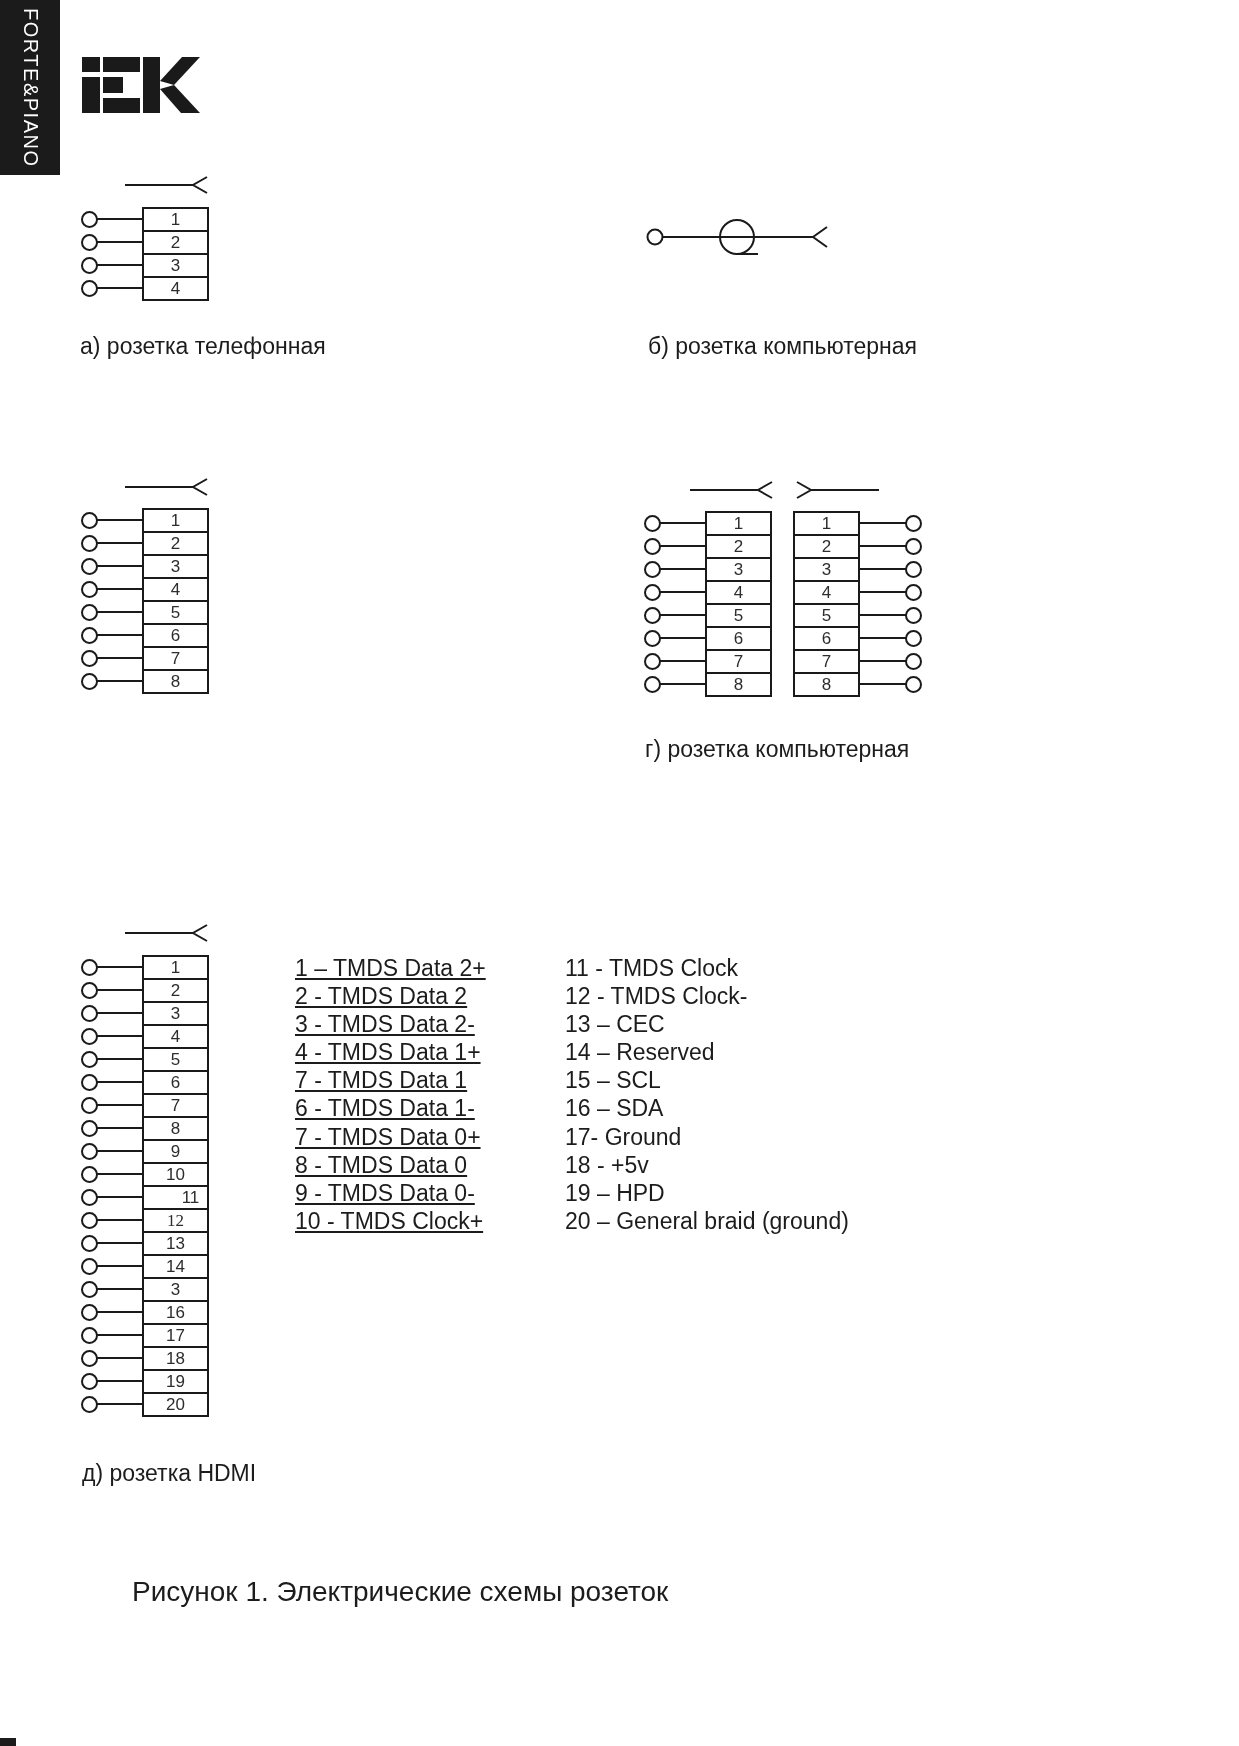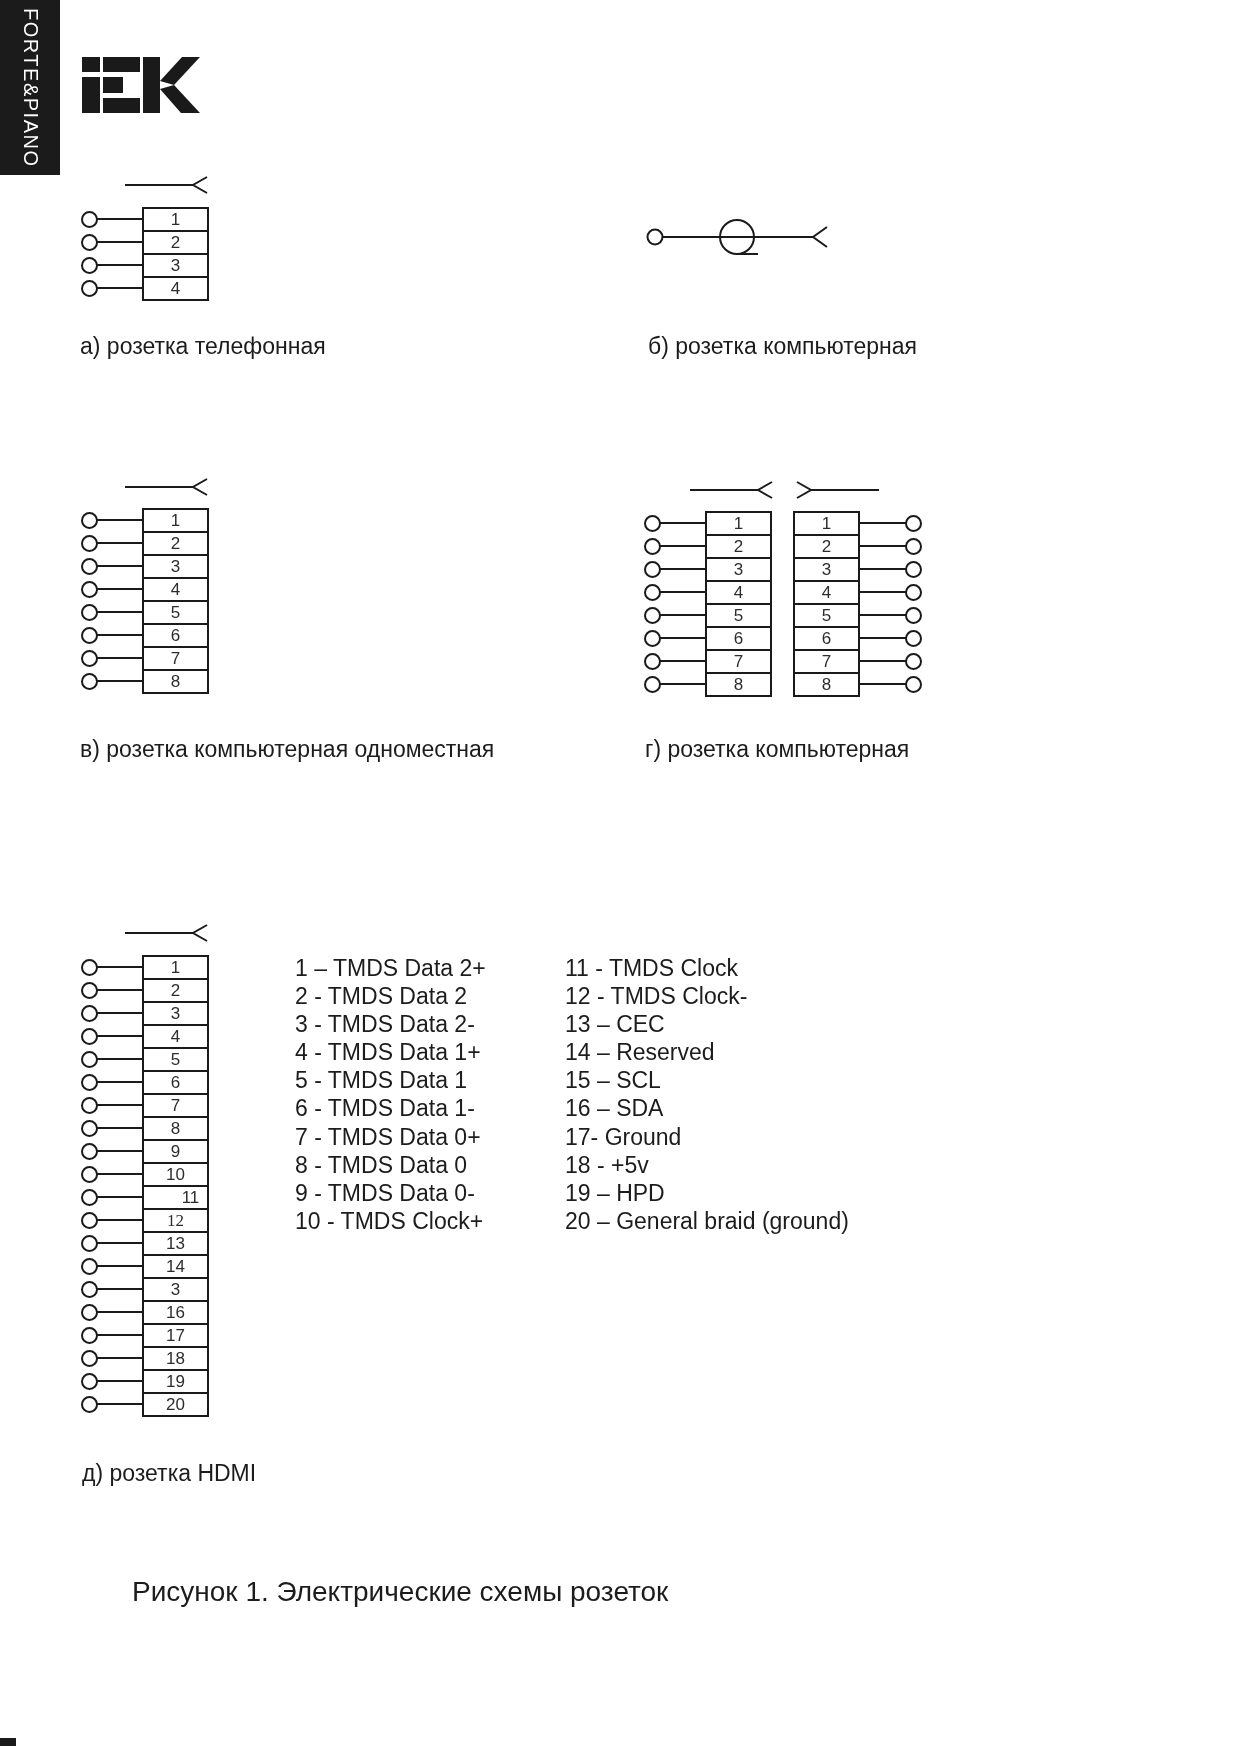--- a/index.html
+++ b/index.html
@@ -118,21 +118,20 @@
       <div class="pin-line" style="top: 155px; left: 14px; width: 49px;"></div>
       <div class="pin-circle" style="top: 148px; left: 0px;"></div>
       <div class="pin-box" style="top: 144px; left: 61px;">6</div>
       <div class="pin-line" style="top: 178px; left: 14px; width: 49px;"></div>
       <div class="pin-circle" style="top: 171px; left: 0px;"></div>
       <div class="pin-box" style="top: 167px; left: 61px;">7</div>
       <div class="pin-line" style="top: 201px; left: 14px; width: 49px;"></div>
       <div class="pin-circle" style="top: 194px; left: 0px;"></div>
       <div class="pin-box" style="top: 190px; left: 61px;">8</div>
     </div>
-  <div class="caption" style="left:80px; top:736px;">в) розетка компьютерная одноместная</div>
 
   <div class="connector" id="conn-computer-double-left" style="left:644px; top:482px; width:140px; height:220px;">
     <svg class="arrow-svg" style="left:46px; top:-1px;" width="84" height="18" viewBox="0 0 84 18">
       <line x1="0" y1="9" x2="68" y2="9"></line>
         <polyline points="82,1 68,9 82,17"></polyline>
     </svg>
   <div class="pin-line" style="top: 40px; left: 14px; width: 49px;"></div>
       <div class="pin-circle" style="top: 33px; left: 0px;"></div>
       <div class="pin-box" style="top: 29px; left: 61px;">1</div>
       <div class="pin-line" style="top: 63px; left: 14px; width: 49px;"></div>
@@ -248,26 +247,26 @@
       <div class="pin-line" style="top: 432px; left: 14px; width: 49px;"></div>
       <div class="pin-circle" style="top: 425px; left: 0px;"></div>
       <div class="pin-box" style="top: 421px; left: 61px;">18</div>
       <div class="pin-line" style="top: 455px; left: 14px; width: 49px;"></div>
       <div class="pin-circle" style="top: 448px; left: 0px;"></div>
       <div class="pin-box" style="top: 444px; left: 61px;">19</div>
       <div class="pin-line" style="top: 478px; left: 14px; width: 49px;"></div>
       <div class="pin-circle" style="top: 471px; left: 0px;"></div>
       <div class="pin-box" style="top: 467px; left: 61px;">20</div>
     </div>
-  <div class="fn-list" id="hdmi-fn-col1" style="left:295px; top:954px;">
+  <div class="fn-list" id="hdmi-fn-col1" style="left:295px; top:954px;text-decoration:underline;">
       <div>1 – TMDS Data 2+</div>
       <div>2 - TMDS Data 2</div>
       <div>3 - TMDS Data 2-</div>
       <div>4 - TMDS Data 1+</div>
-      <div>5 - TMDS Data 1</div>
+      <div>7 - TMDS Data 1</div>
       <div>6 - TMDS Data 1-</div>
       <div>7 - TMDS Data 0+</div>
       <div>8 - TMDS Data 0</div>
       <div>9 - TMDS Data 0-</div>
       <div>10 - TMDS Clock+</div>
     </div>
   <div class="fn-list" id="hdmi-fn-col2" style="left:565px; top:954px;">
       <div>11 - TMDS Clock</div>
       <div>12 - TMDS Clock-</div>
       <div>13 – CEC</div>

